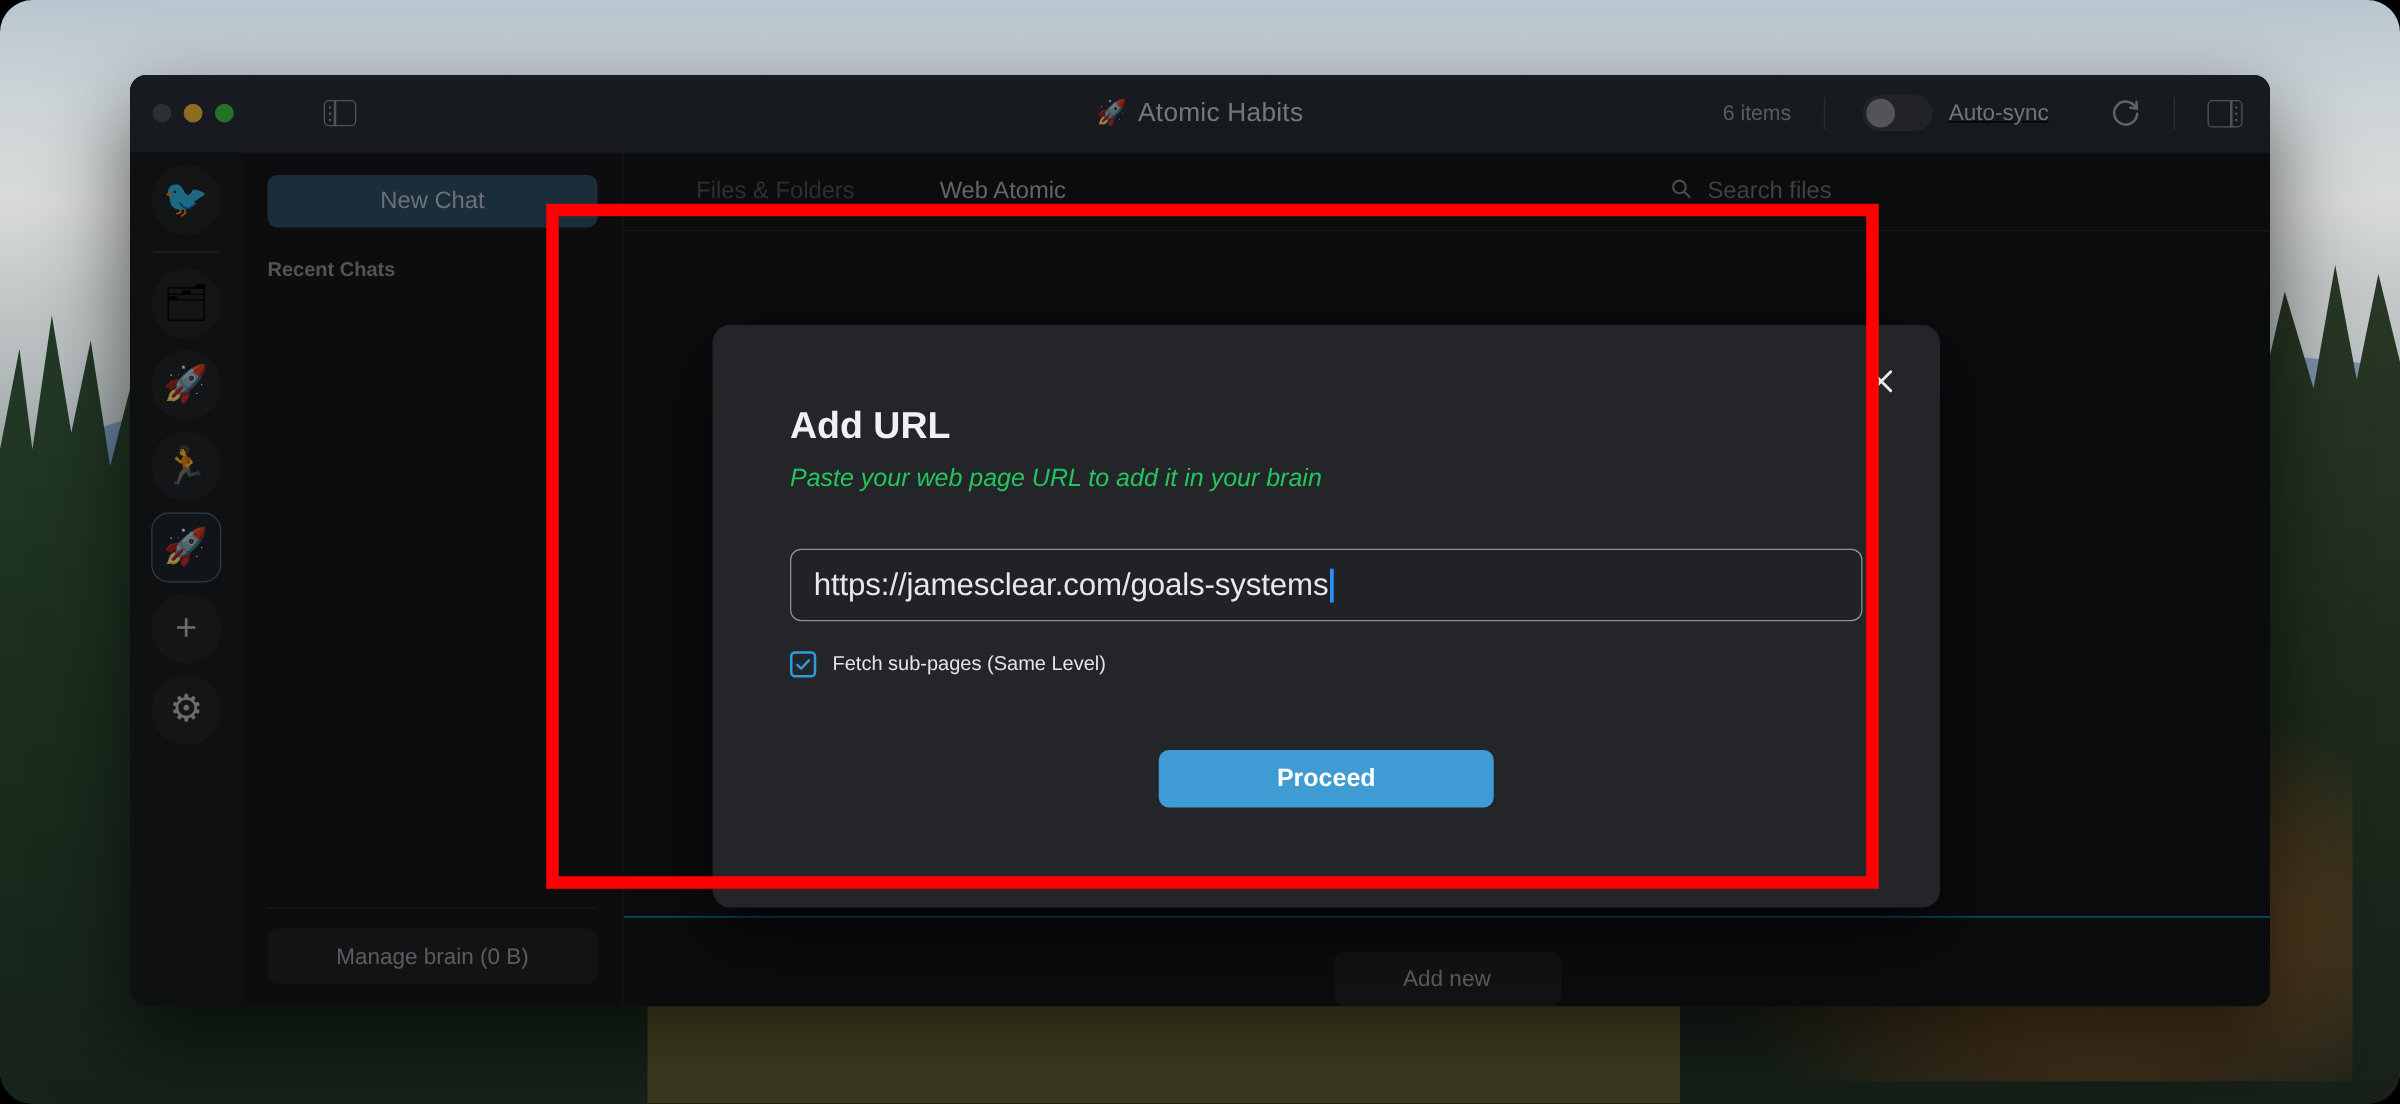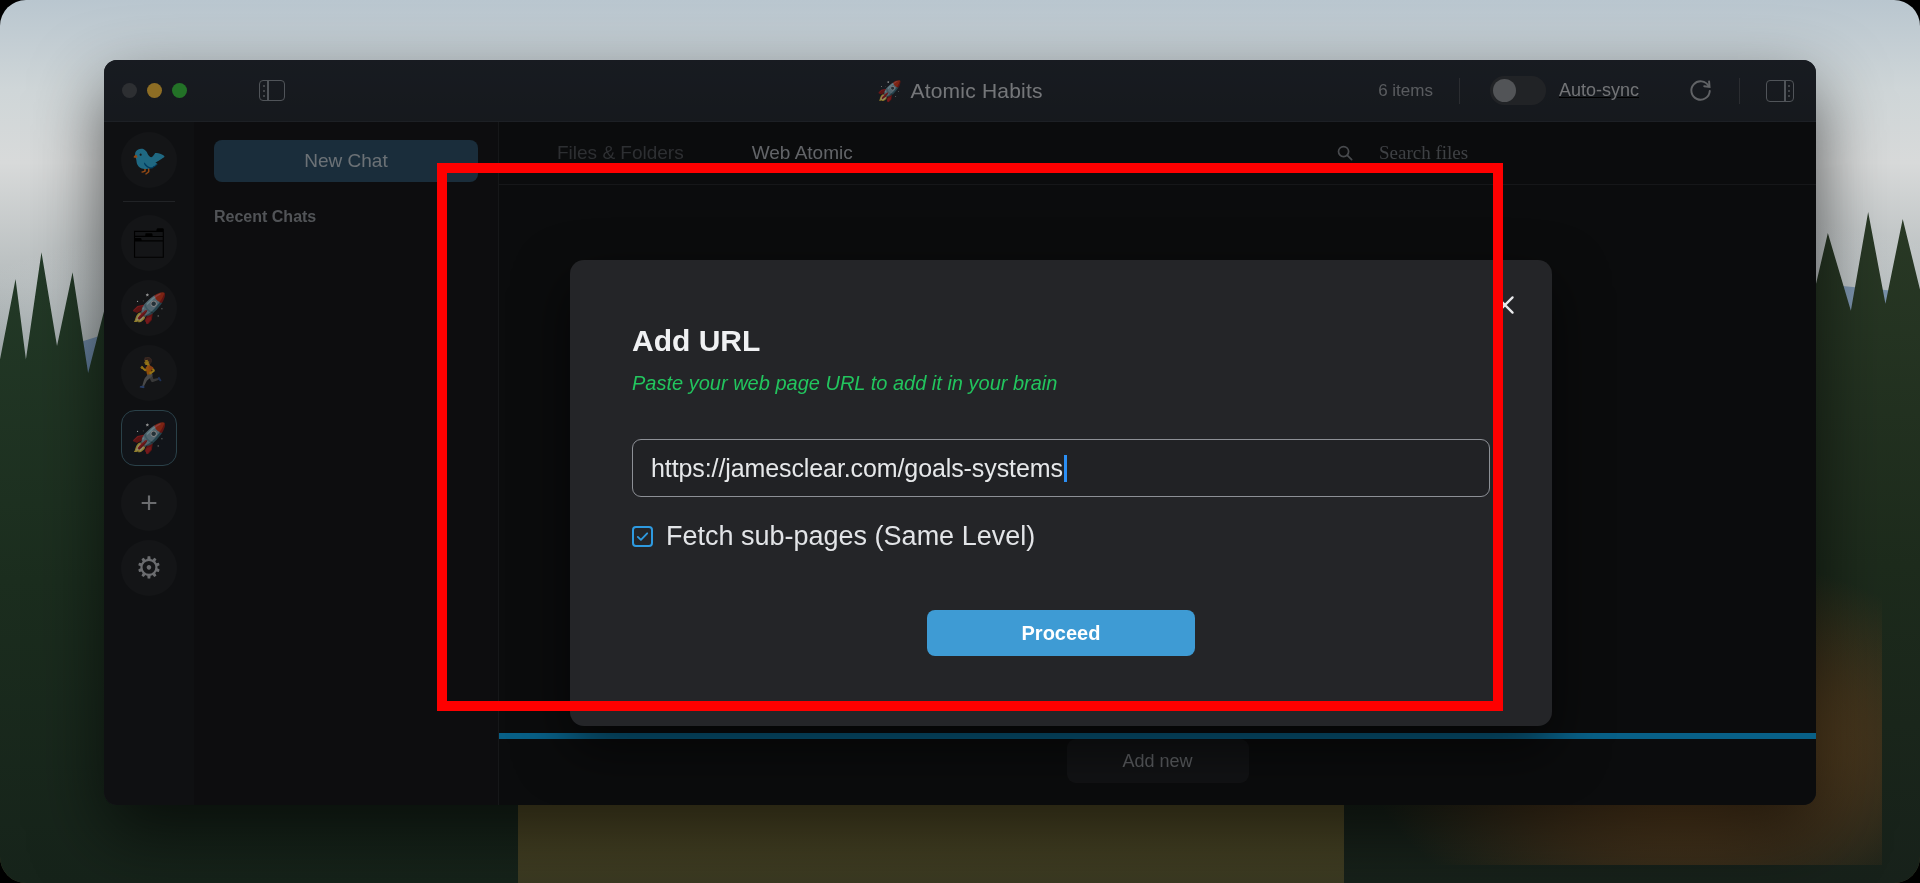--- a/index.html
+++ b/index.html
@@ -170,28 +170,28 @@
   .tabs { display:flex; align-items:center; gap:0; padding-left:24px;justify-content:flex-end; }
   .tab {
     padding:0 34px; height:62px; display:flex; align-items:center;
     font-size:19px; color:#4f5257;
   }
   .tab.active { color:#a9adb3; }
   .search-box {
     margin-left:auto; display:flex; align-items:center; gap:12px;
     padding-right:26px; width:480px;
   }
-  .search-input-wrap { display:flex; align-items:center; gap:25px; width:100%;font-family:Liberation Serif, serif; }
+  .search-input-wrap { display:flex; align-items:flex-start; gap:12px; width:100%; }
   .search-icon { width:18px; height:18px; flex:0 0 18px; }
   .search-text { color:#6c7076; font-size:19px; }
   .main-divider { height:1px; background:#26282b; }
   .main-content { flex:1; position:relative; }
   .main-bottom {
-    height:72px; display:flex; align-items:flex-start; justify-content:center;
-    border-top:6px solid #0ea5e9;
+    height:72px; display:flex; align-items:flex-end; justify-content:center;
+    border-top:1px solid #0ea5e9;
   }
   .add-new {
     width:182px; height:44px; border-radius:9px; background:#202225;
     color:#9b9fa5; font-size:18px; display:flex; align-items:center; justify-content:center;
   }
 
   
   .modal-scrim { position:absolute; inset:0; background:rgba(0,0,0,.42); }
   .modal {
     position:absolute; left:466px; top:200px; width:982px; height:466px;
@@ -212,21 +212,21 @@
   .url-text { color:#e6e8ea; font-size:25px; letter-spacing:-.1px; }
   .caret {
     display:inline-block; width:3px; height:27px; background:#2b8ff5;
     vertical-align:-5px; margin-left:1px;
   }
   .check-row { margin-top:24px; display:flex; align-items:center; gap:13px; }
   .checkbox {
     width:21px; height:21px; border:2px solid #2e9ae0; border-radius:4px;
     display:flex; align-items:center; justify-content:center; flex:0 0 21px;
   }
-  .check-label { color:#e2e4e7; font-size:27px; }
+  .check-label { color:#e2e4e7; font-size:16px; }
   .proceed-wrap { display:flex; justify-content:center; margin-top:58px; }
   .proceed {
     width:268px; height:46px; background:#3e9bd4; color:#fff;
     border-radius:8px; font-size:20px; font-weight:bold;
     display:flex; align-items:center; justify-content:center;
   }
 
   
   .annot {
     position:absolute; left:437px; top:163px; width:1066px; height:548px;
@@ -313,20 +313,25 @@
         </div>
         <div class="rail-spacer"></div>
       </div>
 
       <div class="chatbar">
         <div class="new-chat">
           <span>New Chat</span>
         </div>
         <div class="recent-label">Recent Chats</div>
         <div class="chat-list"></div>
+        <div class="chatbar-bottom">
+          <div class="manage-brain">
+            <span>Manage brain (0 B)</span>
+          </div>
+        </div>
       </div>
 
       <div class="main">
         <div class="main-top">
           <div class="tabs">
             <div class="tab">
               <span>Files &amp; Folders</span>
             </div>
             <div class="tab active">
               <span>Web Atomic</span>

